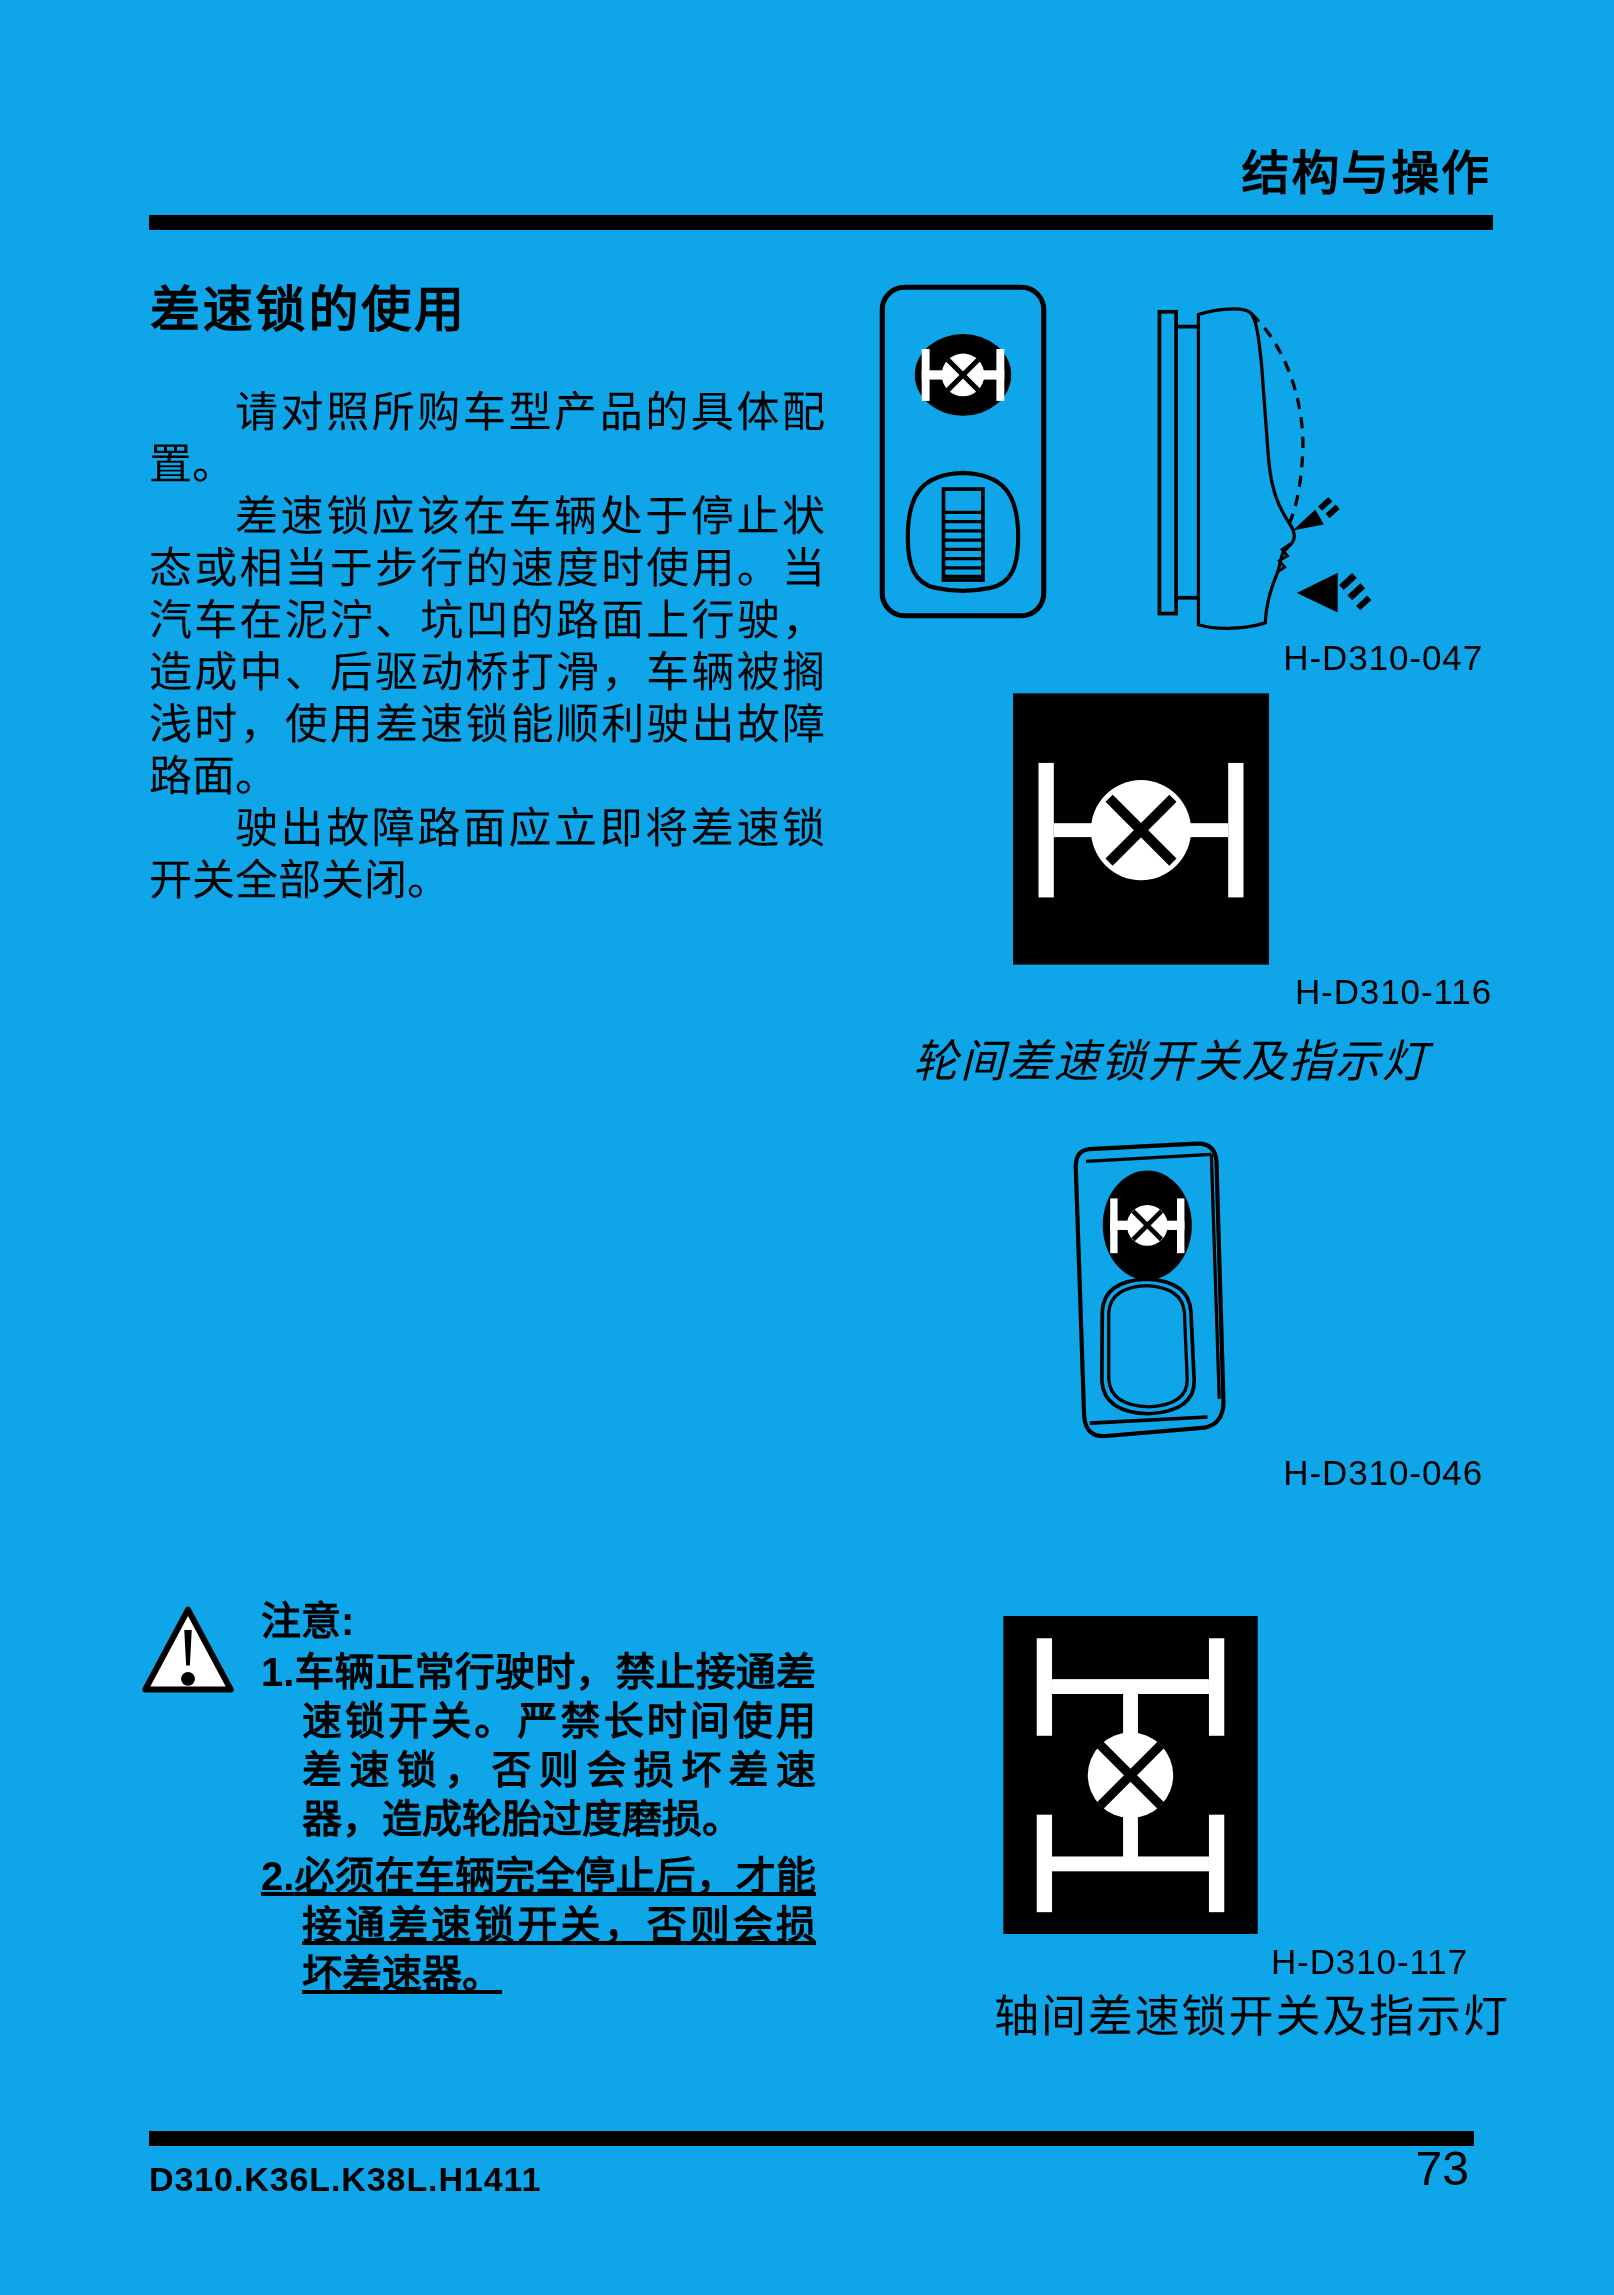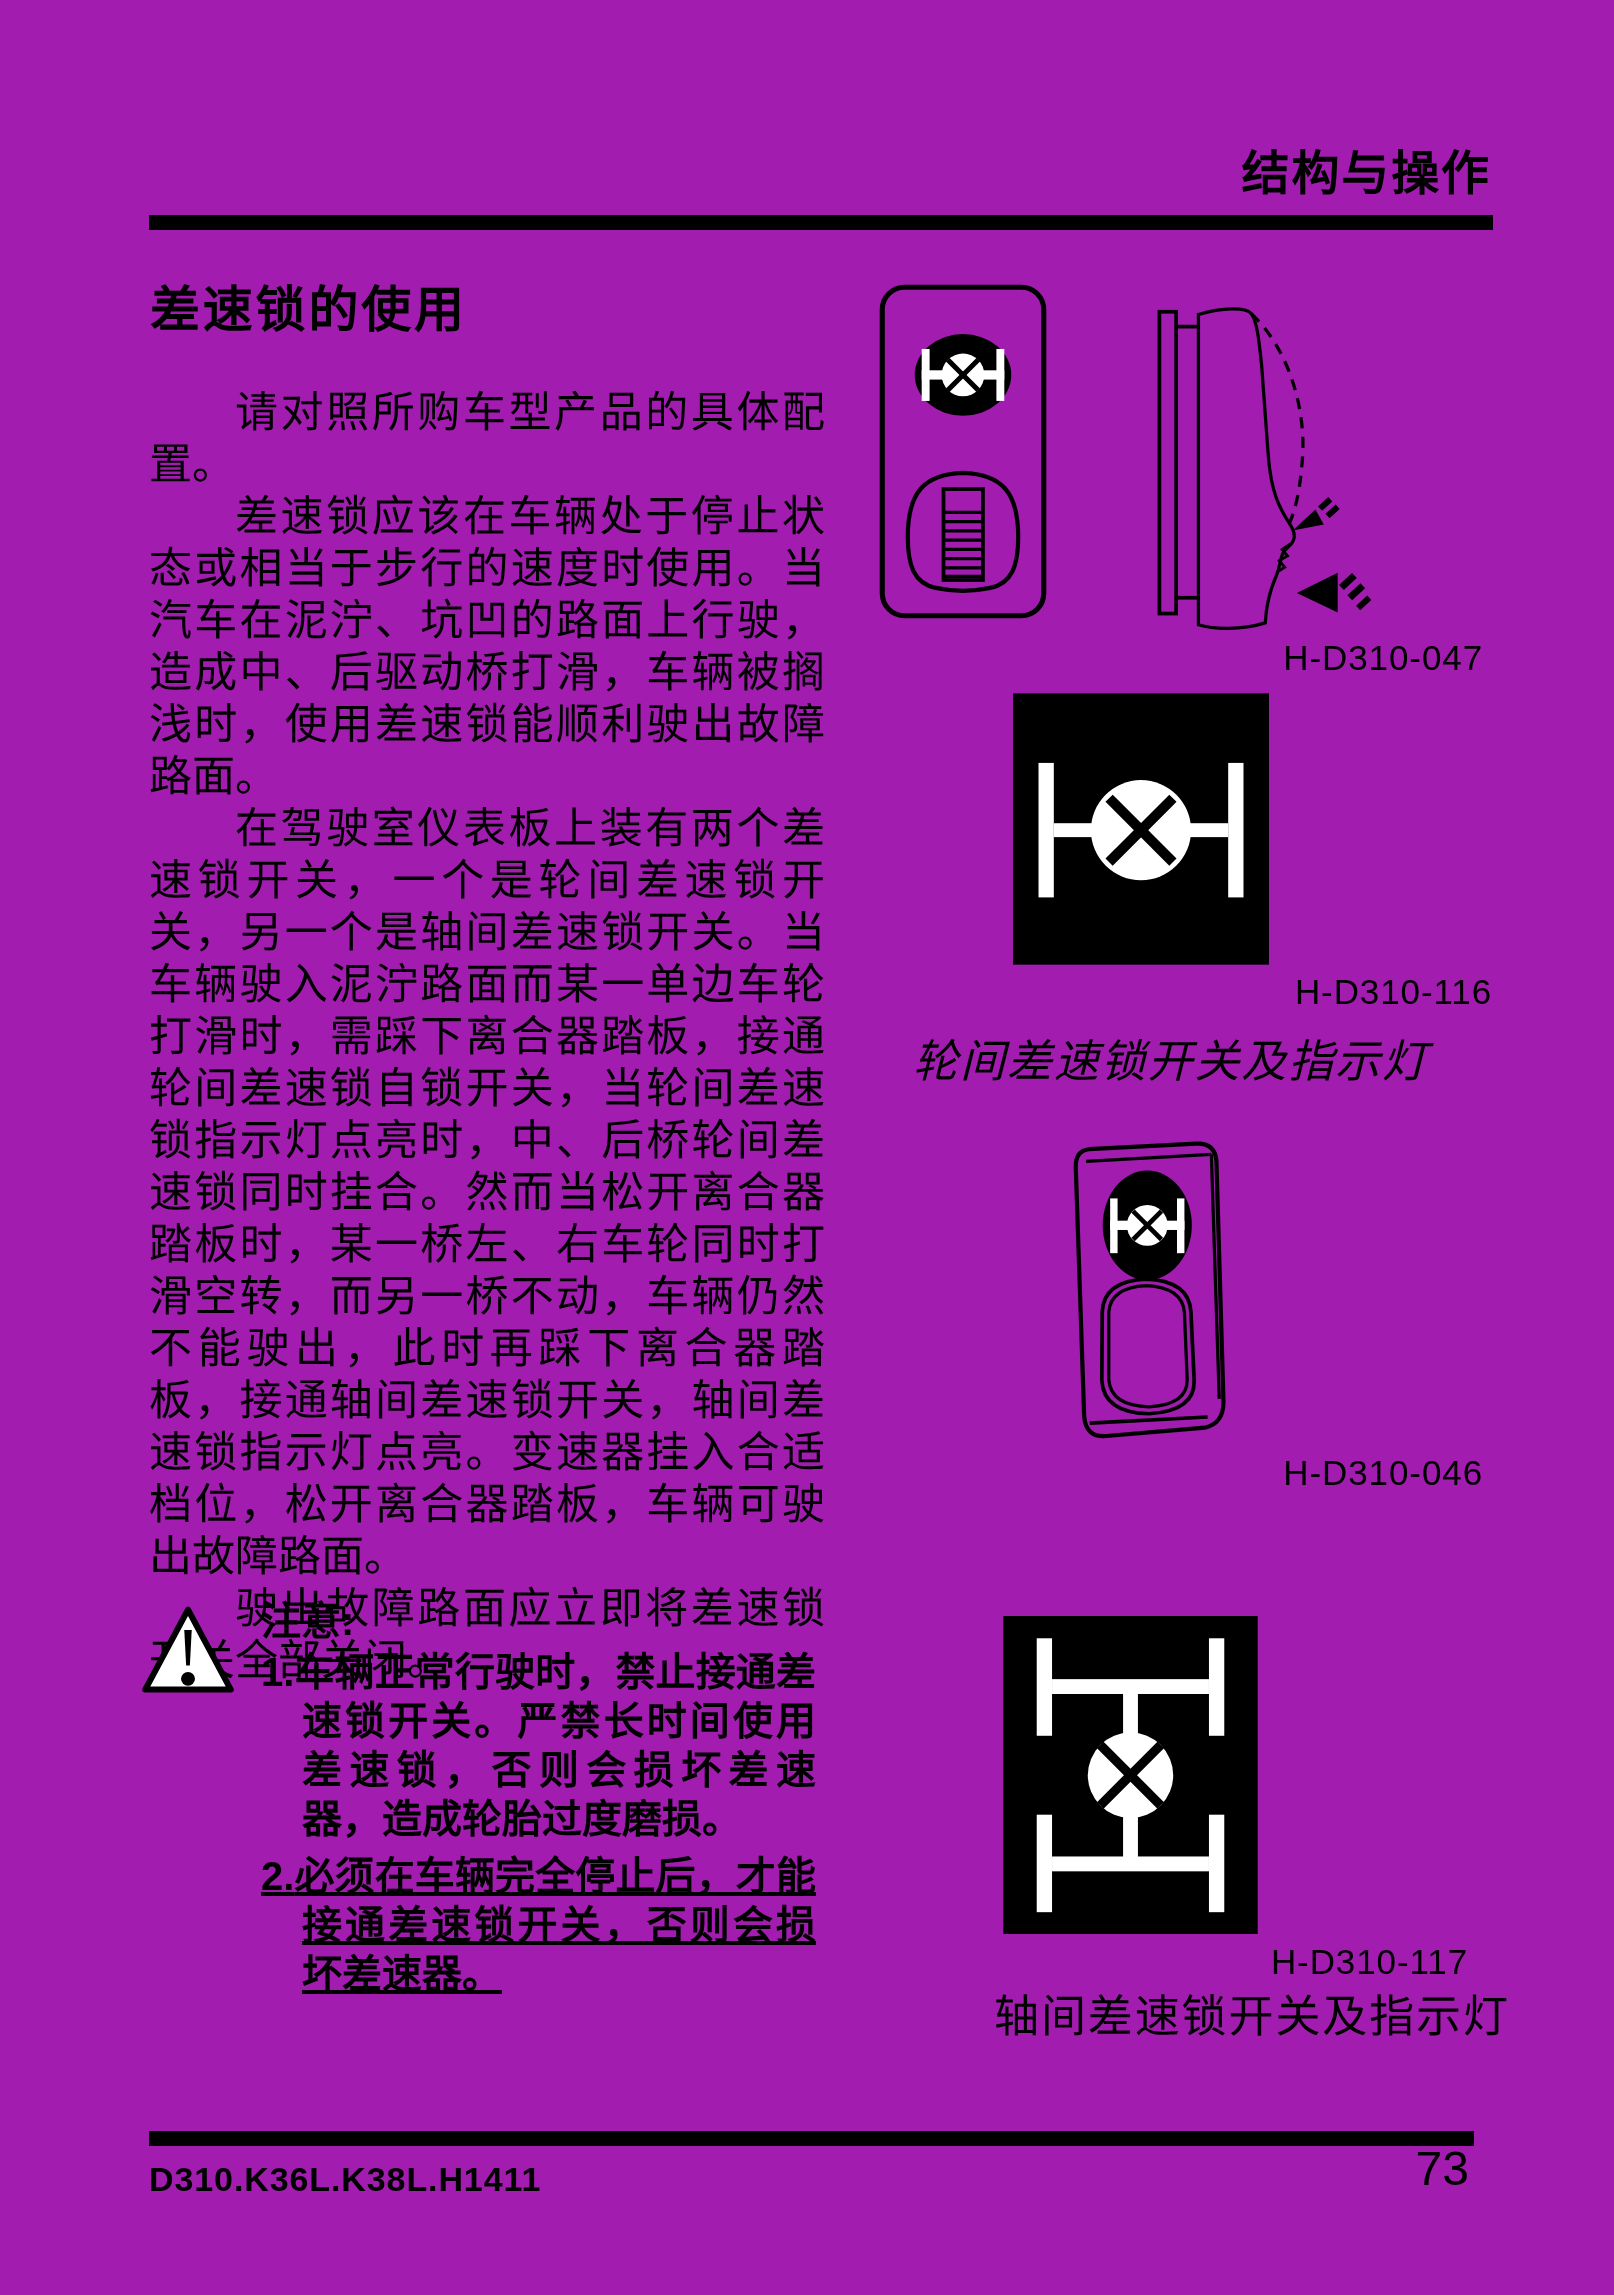--- a/index.html
+++ b/index.html
@@ -1,19 +1,19 @@
 <!DOCTYPE html>
 <html lang="zh-CN" style="font-size:7.4px"><head>
 <meta charset="utf-8">
 <style>
   html,body{margin:0;padding:0;background:#ffffff;}
   .page{
     position:relative;
     width:1614px;height:2295px;
-    background:#a21caf;color:#000;
+    background:#0ea5e9;color:#000;
     font-family:"Liberation Serif",serif;
     overflow:hidden;
   }
   .abs{position:absolute;}
 
   .header-text{
     top:146px;left:929px;width:562px;
     text-align:right;
     font-family:"Liberation Sans",sans-serif;
     font-weight:600;font-size:48px;line-height:56px;
@@ -88,21 +88,20 @@
 <div class="page">
 
   <div class="abs header-text">结构与操作</div>
   <div class="abs top-rule"></div>
 
   <div class="abs page-title">差速锁的使用</div>
 
   <div class="abs body-text">
     <p>请对照所购车型产品的具体配置。</p>
     <p>差速锁应该在车辆处于停止状态或相当于步行的速度时使用。当汽车在泥泞、坑凹的路面上行驶，造成中、后驱动桥打滑，车辆被搁浅时，使用差速锁能顺利驶出故障路面。</p>
-    <p>在驾驶室仪表板上装有两个差速锁开关，一个是轮间差速锁开关，另一个是轴间差速锁开关。当车辆驶入泥泞路面而某一单边车轮打滑时，需踩下离合器踏板，接通轮间差速锁自锁开关，当轮间差速锁指示灯点亮时，中、后桥轮间差速锁同时挂合。然而当松开离合器踏板时，某一桥左、右车轮同时打滑空转，而另一桥不动，车辆仍然不能驶出，此时再踩下离合器踏板，接通轴间差速锁开关，轴间差速锁指示灯点亮。变速器挂入合适档位，松开离合器踏板，车辆可驶出故障路面。</p>
     <p>驶出故障路面应立即将差速锁开关全部关闭。</p>
   </div>
 
   <svg class="abs warn-tri" viewBox="0 0 210 200">
     <path d="M 105 12 L 197 184 L 13 184 Z" fill="#fff" stroke="#000" stroke-width="13" stroke-linejoin="round"></path>
     <path d="M 97 56 L 113 56 L 109 132 L 101 132 Z" fill="#000"></path>
     <circle cx="105" cy="161" r="15" fill="#000"></circle>
   </svg>
 
   <div class="abs note-block">

